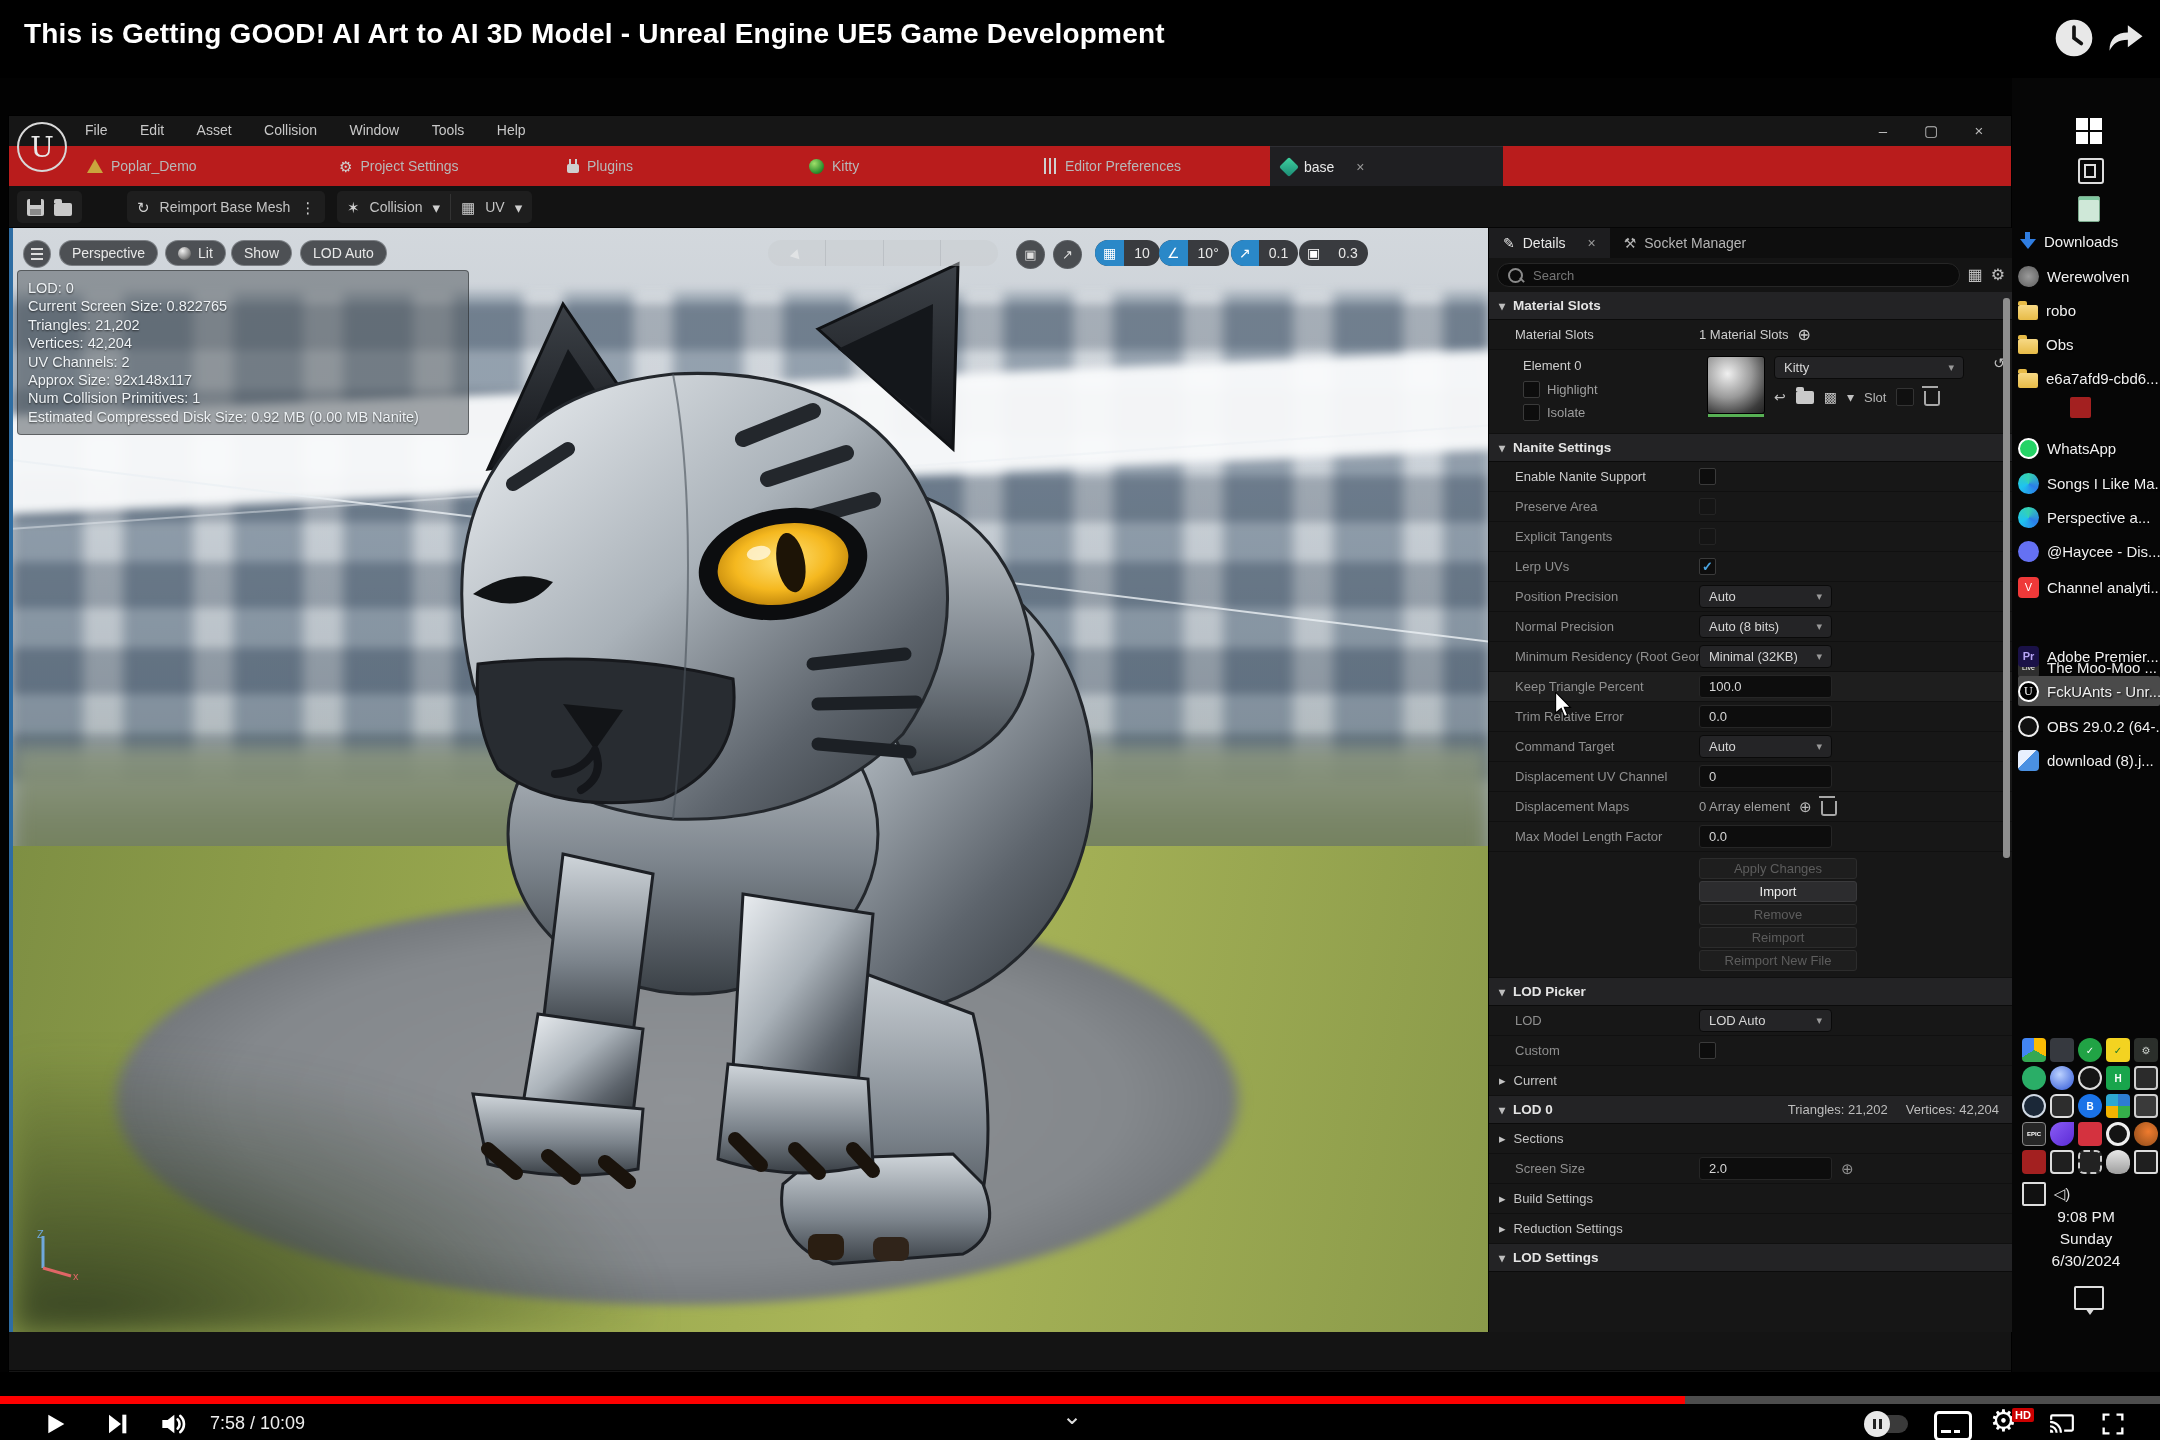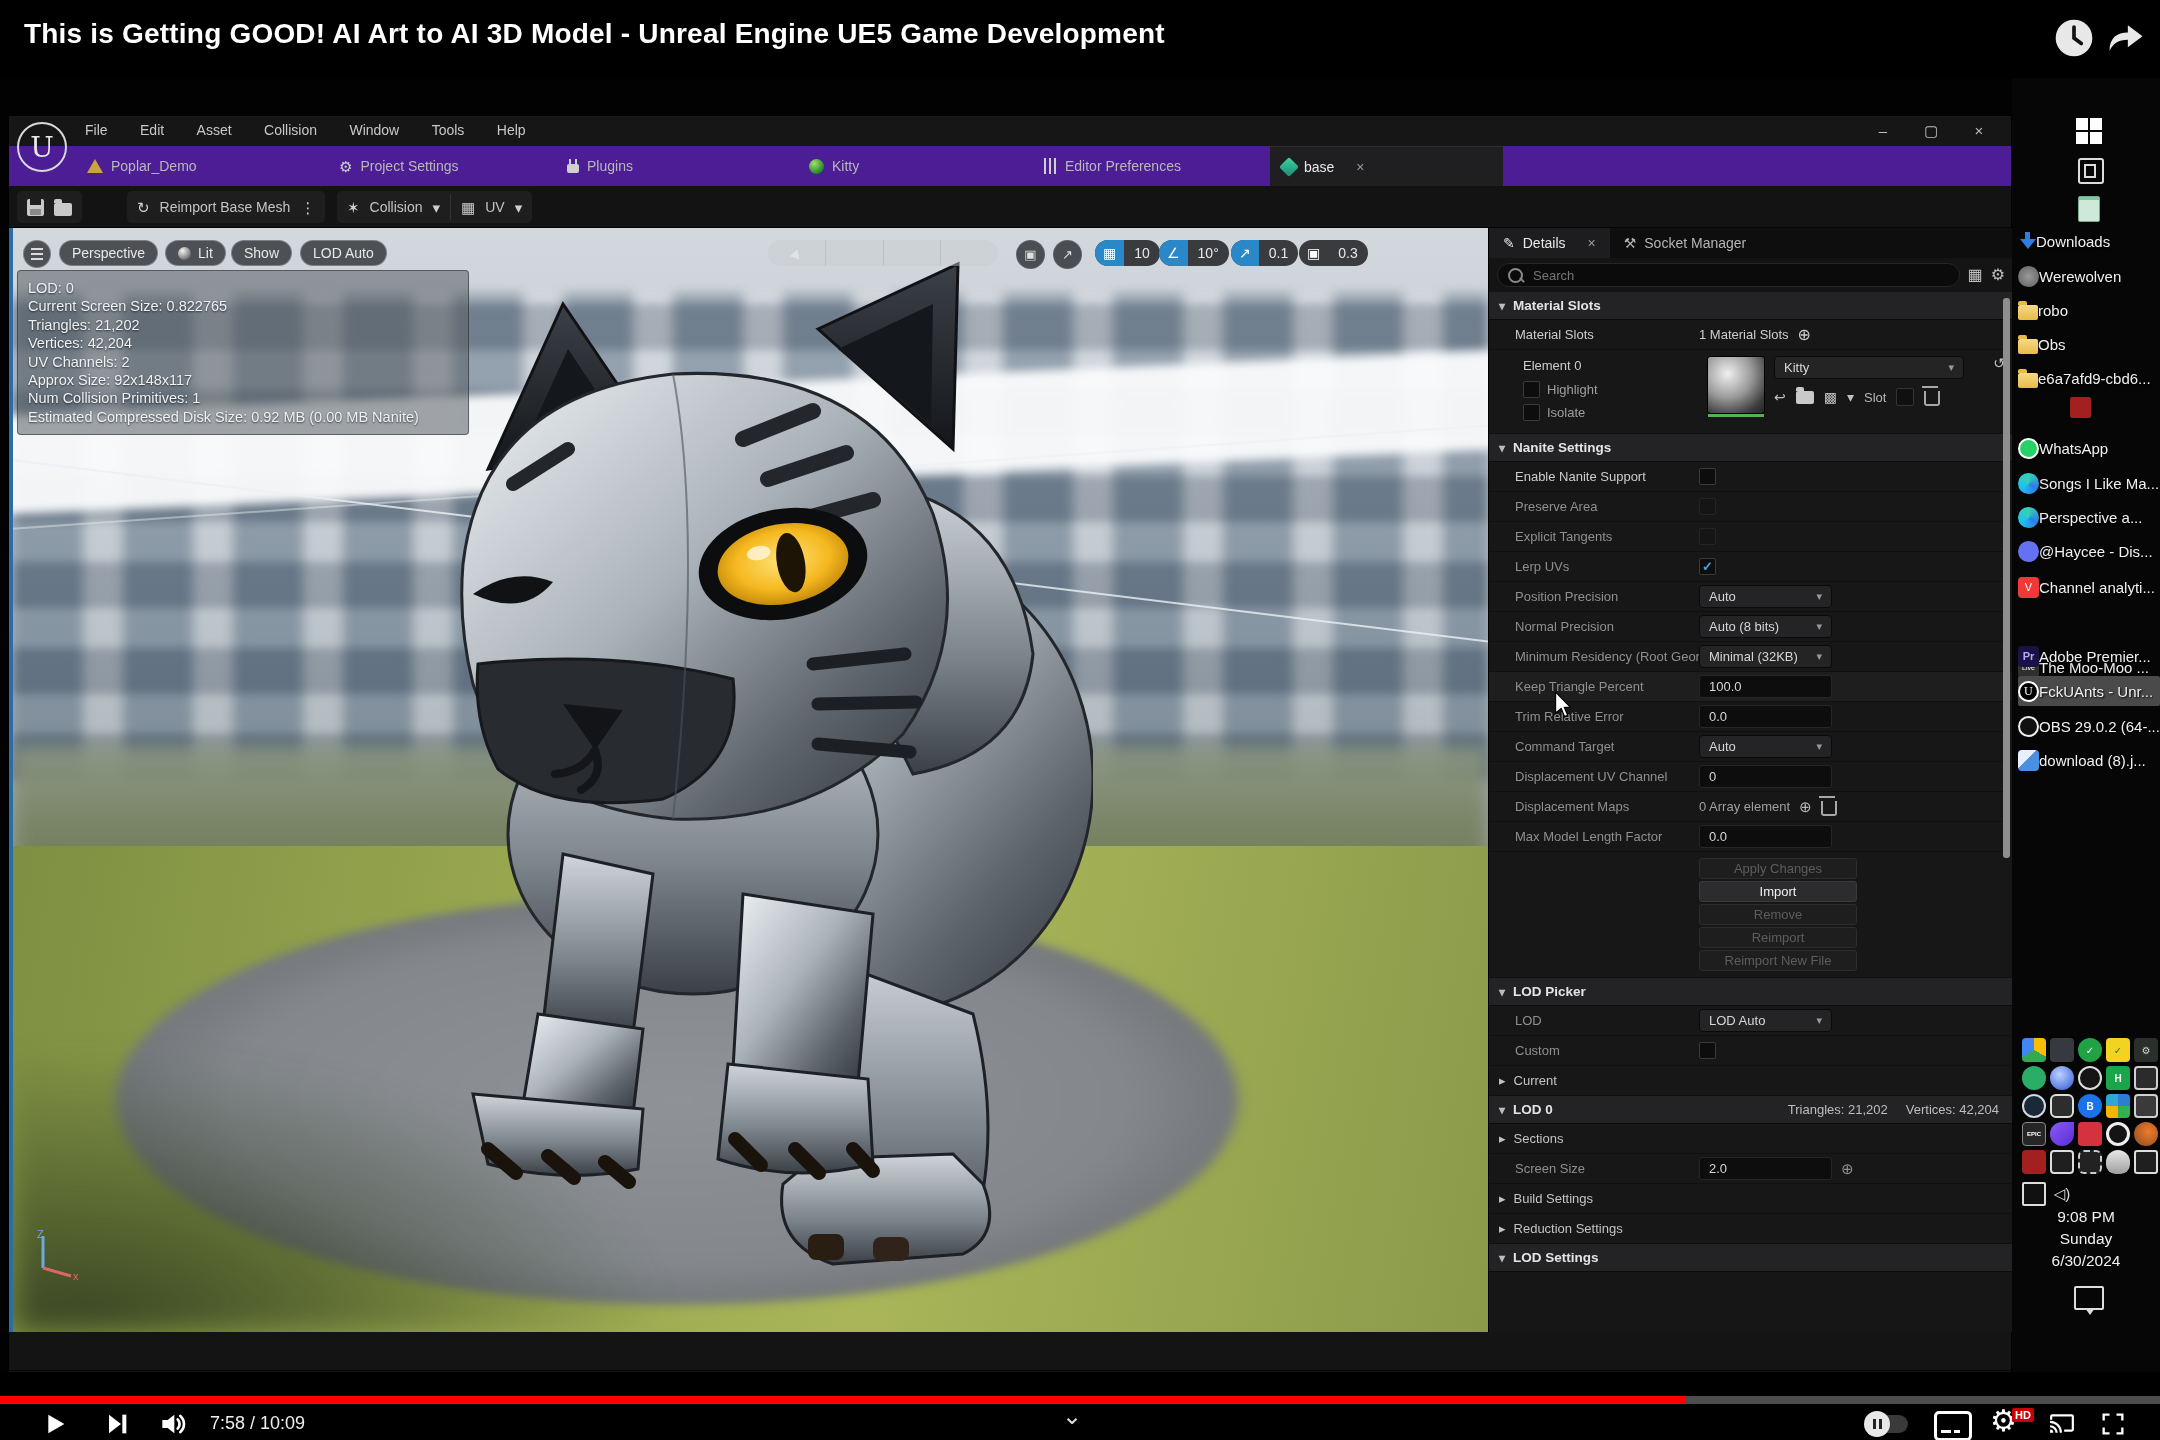--- a/index.html
+++ b/index.html
@@ -35,21 +35,21 @@
   .video-frame{position:absolute;left:0;top:78px;width:2160px;height:1294px;background:#020202;}
   
   .ue{position:absolute;left:8px;top:37px;width:2004px;height:1296px;background:#141414;border:1px solid #000;box-sizing:border-box;}
   .ue-menu{position:absolute;left:0;top:0;width:100%;height:30px;background:#161616;}
   .ue-logo{position:absolute;left:8px;top:6px;width:46px;height:46px;border:2px solid #d8d8d8;border-radius:50%;
            color:#e8e8e8;font-family:"DejaVu Serif",serif;font-size:28px;display:flex;align-items:center;justify-content:center;z-index:5;}
   .menu-item{display:inline-block;color:#c8c8c8;font-size:14px;padding:6px 14px;cursor:default;}
   .menu-row-inner{position:absolute;left:62px;top:0;}
   .win-ctl{position:absolute;top:2px;width:44px;height:26px;color:#bbb;font-size:15px;text-align:center;line-height:26px;}
   .wc-min{left:1852px;} .wc-res{left:1900px;} .wc-close{left:1948px;}
-  .ue-tabs{position:absolute;left:0;top:30px;width:100%;height:40px;background:#4c1d95;}
+  .ue-tabs{position:absolute;left:0;top:30px;width:100%;height:40px;background:#b91c1c;}
   .ue-tab{position:absolute;top:0;height:40px;display:flex;align-items:center;gap:8px;padding:0 12px;box-sizing:border-box;
           color:#b8b8b8;font-size:14px;}
   .ue-tab.active{background:#1f1f22;color:#e8e8e8;border-top:1px solid #2e2e33;}
   .tab-close{color:#9a9a9a;font-size:14px;margin-left:14px;}
   .tri-gold{width:0;height:0;border-left:8px solid transparent;border-right:8px solid transparent;border-bottom:14px solid #caa53d;}
   .ic-txt{font-size:15px;color:#cfcfcf;}
   .sphere-green{width:15px;height:15px;border-radius:50%;background:radial-gradient(circle at 35% 30%,#9fe06a,#2e8f2e 65%,#14521a);}
   .cube-teal{width:14px;height:14px;background:linear-gradient(135deg,#3fd2a0,#1b8a74);transform:rotate(45deg);border-radius:2px;}
   .sliders{width:14px;height:16px;background:
      linear-gradient(#cfcfcf,#cfcfcf) 1px 0/2px 16px no-repeat,
@@ -164,21 +164,21 @@
   .console input{background:transparent;border:none;outline:none;width:100%;color:#6e6e6e;
            font-family:"DejaVu Sans Mono",monospace;font-size:13px;}
   .term-ic{width:18px;height:14px;background:#c9c9c9;border-radius:2px;color:#151515;font-size:9px;font-weight:bold;
            display:flex;align-items:center;justify-content:center;font-family:"DejaVu Sans Mono",monospace;}
   .branch-ic{width:14px;height:16px;position:relative;}
   .branch-ic i{position:absolute;width:5px;height:5px;border-radius:50%;background:#c4c4c4;display:block;}
   .branch-ic .b1{left:0;top:0;} .branch-ic .b2{left:9px;top:3px;} .branch-ic .b3{left:0;bottom:0;}
   .branch-ic:after{content:"";position:absolute;left:2px;top:4px;width:2px;height:9px;background:#c4c4c4;}
   
   .desk{position:absolute;left:2012px;top:0px;width:148px;height:1294px;background:#060606;}
-  .d-item{position:absolute;left:6px;width:142px;height:30px;display:flex;align-items:center;}
+  .d-item{position:absolute;left:6px;width:142px;height:30px;display:flex;align-items:center;gap:8px;}
   .d-item .lbl{color:#f0f0f0;font-size:15px;text-shadow:1px 1px 2px #000;white-space:nowrap;overflow:hidden;}
   .d-item.sel{background:#4a4a4a;border-radius:2px;}
   .di{width:21px;height:21px;flex:none;border-radius:4px;display:flex;align-items:center;justify-content:center;
       font-size:11px;color:#fff;box-sizing:border-box;}
   .win-logo{position:absolute;left:64px;top:40px;width:26px;height:26px;
       background:conic-gradient(#fff 0 25%,#060606 0 0) 0 0/12px 12px no-repeat,
                  conic-gradient(#fff 0 25%,#060606 0 0) 14px 0/12px 12px no-repeat,
                  conic-gradient(#fff 0 25%,#060606 0 0) 0 14px/12px 12px no-repeat,
                  conic-gradient(#fff 0 25%,#060606 0 0) 14px 14px/12px 12px no-repeat;}
   .win-logo i{position:absolute;inset:0;background:

